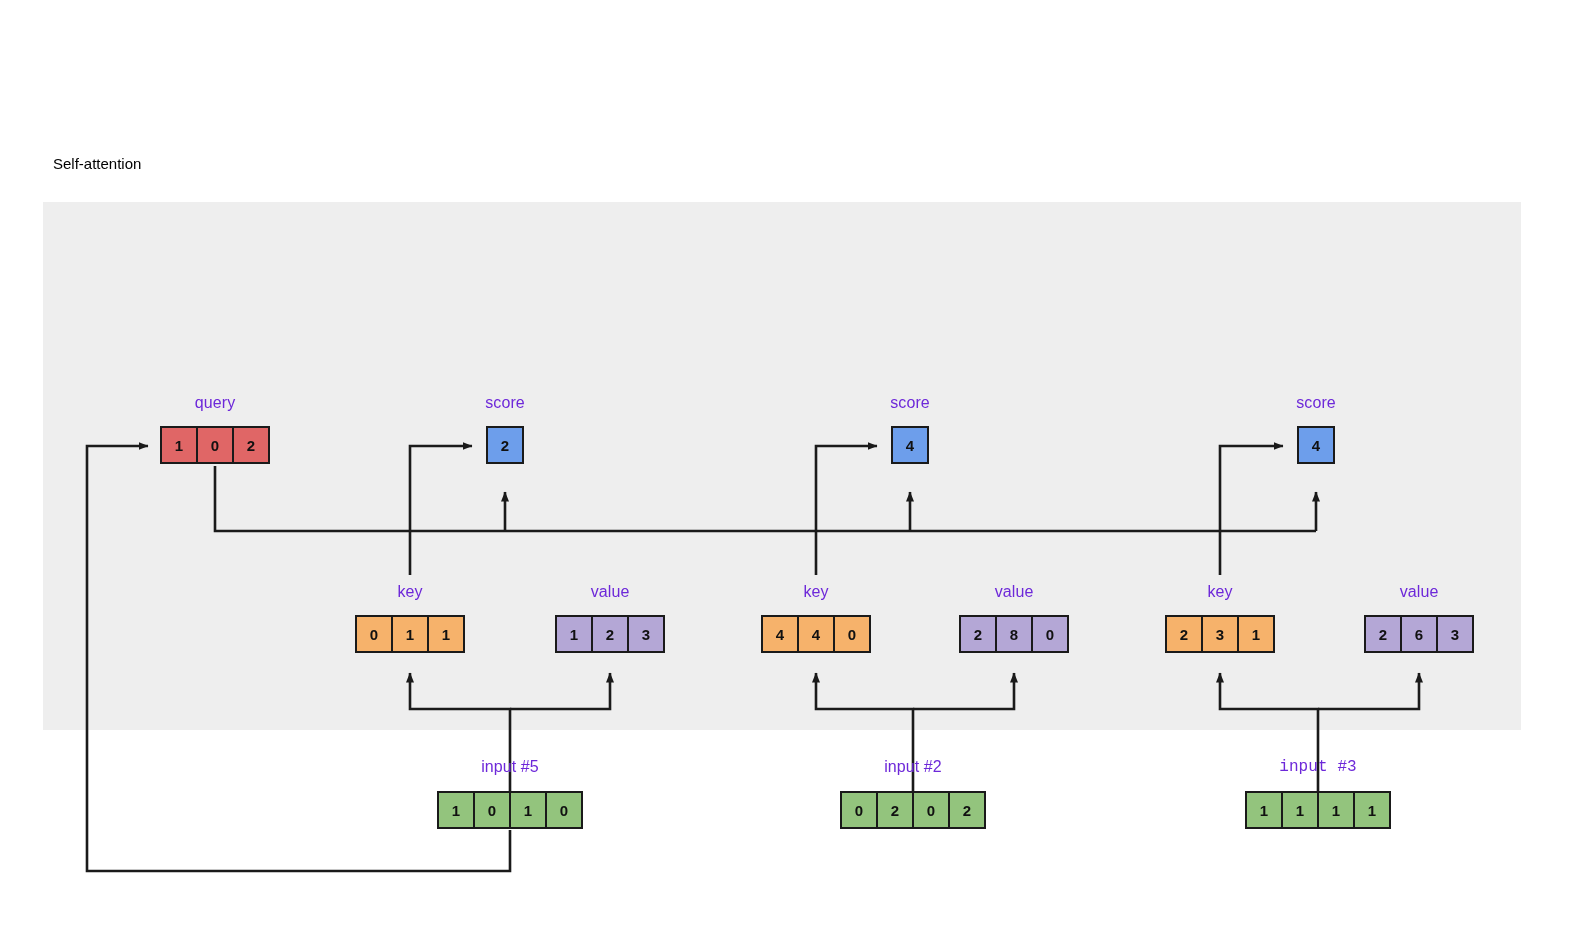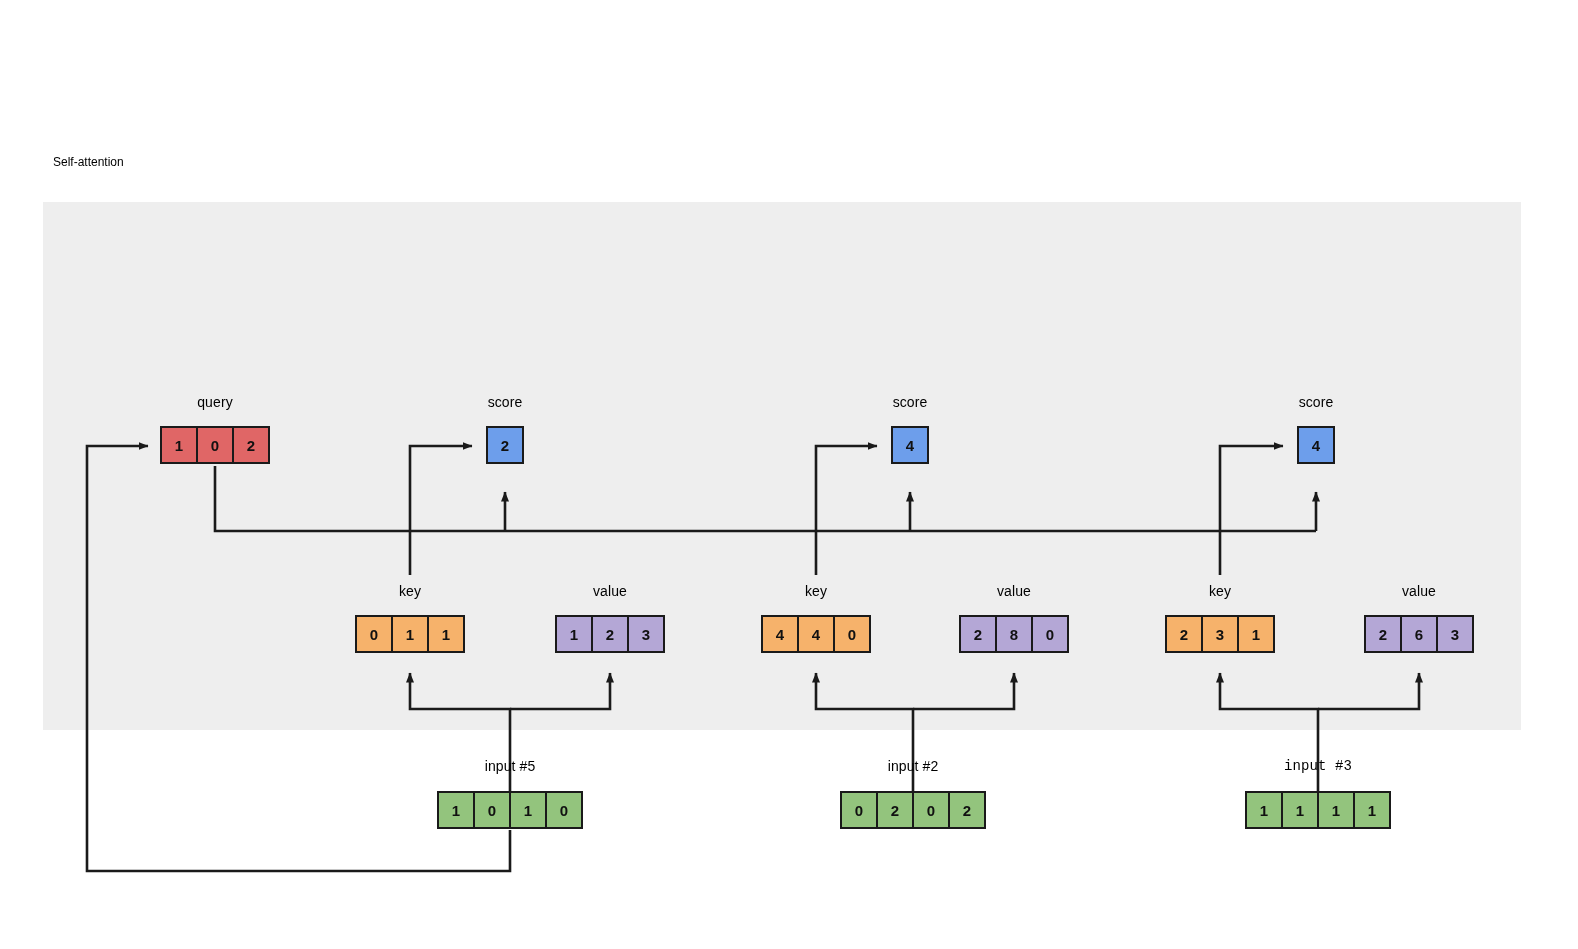--- a/index.html
+++ b/index.html
@@ -30,32 +30,32 @@
     position: absolute;
     left: 0;
     top: 0;
     width: 1578px;
     height: 949px;
     pointer-events: none;
   }
 
   .caption {
     position: absolute;
-    font-size: 14px;
-    color: #000000;
+    font-size: 16px;
+    color: #6d28d9;
     white-space: nowrap;
     transform: translateX(-50%);
     letter-spacing: 0.1px;
   }
 
   #title {
     position: absolute;
     left: 53px;
     top: 155px;
-    font-size: 12px;
+    font-size: 15px;
     color: #000000;
     white-space: nowrap;
   }
 
   .vec {
     position: absolute;
     display: flex;
     transform: translateX(-50%);
   }
   .cell {

